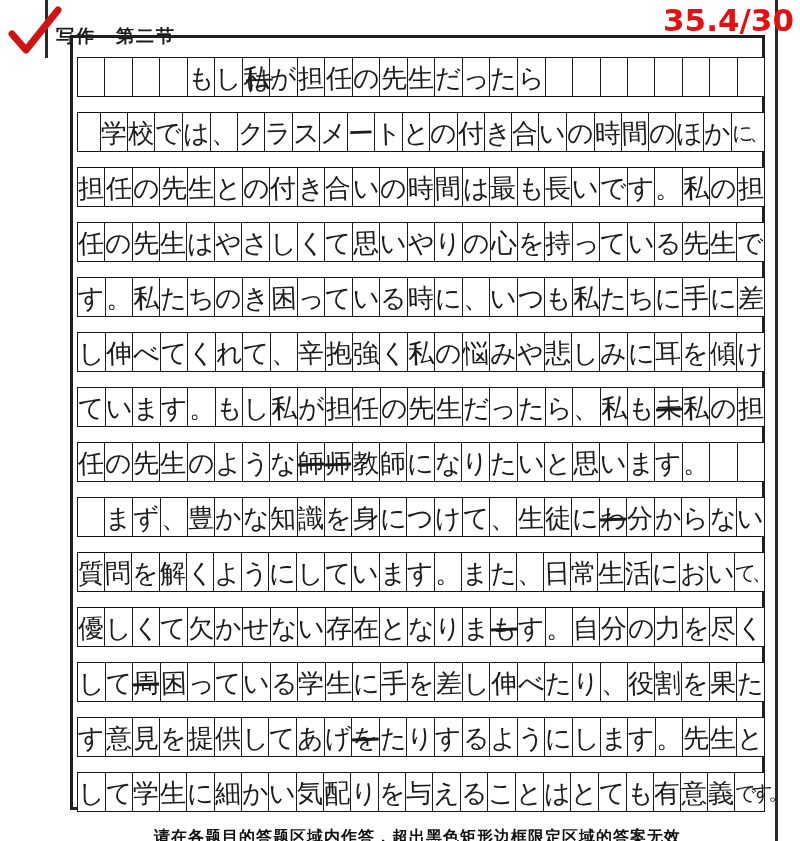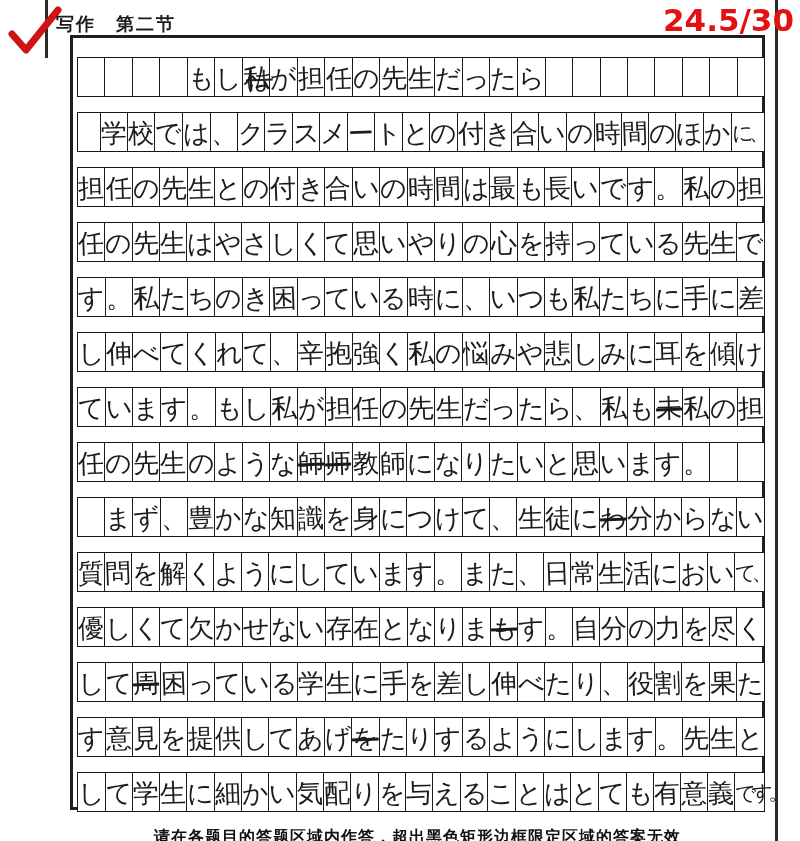--- a/index.html
+++ b/index.html
@@ -9,21 +9,21 @@
     background:#ffffff;
     overflow:hidden;
     font-family:"DejaVu Sans",sans-serif;
     color:#1b1b1b;
   }
   
   .edge-left{position:absolute;left:45px;top:0;width:2.5px;height:58px;background:#2a2a2a;}
   .edge-right{position:absolute;left:775px;top:0;width:2.5px;height:841px;background:#2a2a2a;}
 
   .header-label{
-    position:absolute;left:56px;top:12px;
+    position:absolute;left:56px;top:24px;
     font-size:18px;font-weight:bold;letter-spacing:2px;
     white-space:pre;
   }
   .checkmark{position:absolute;left:6px;top:4px;width:58px;height:52px;}
   .score{
     position:absolute;right:6px;top:2px;
     font-size:31px;font-weight:bold;
     color:#e31212;
     letter-spacing:0px;
   }
@@ -84,21 +84,21 @@
 
   <div class="edge-left"></div>
   <div class="edge-right"></div>
 
   <svg class="checkmark" viewBox="0 0 58 52">
     <polyline points="6,30 20,46 52,6" fill="none" stroke="#cf1414" stroke-width="7" stroke-linecap="round" stroke-linejoin="round"></polyline>
   </svg>
 
   <div class="header-label">写作　第二节</div>
 
-  <div class="score">24.5/30</div>
+  <div class="score">35.4/30</div>
 
   <div class="answer-box"></div>
 
   <div class="grid">
       <div class="strip" style="top: 57px;">
         <div class="cell"></div>
         <div class="cell"></div>
         <div class="cell"></div>
         <div class="cell"></div>
         <div class="cell">

